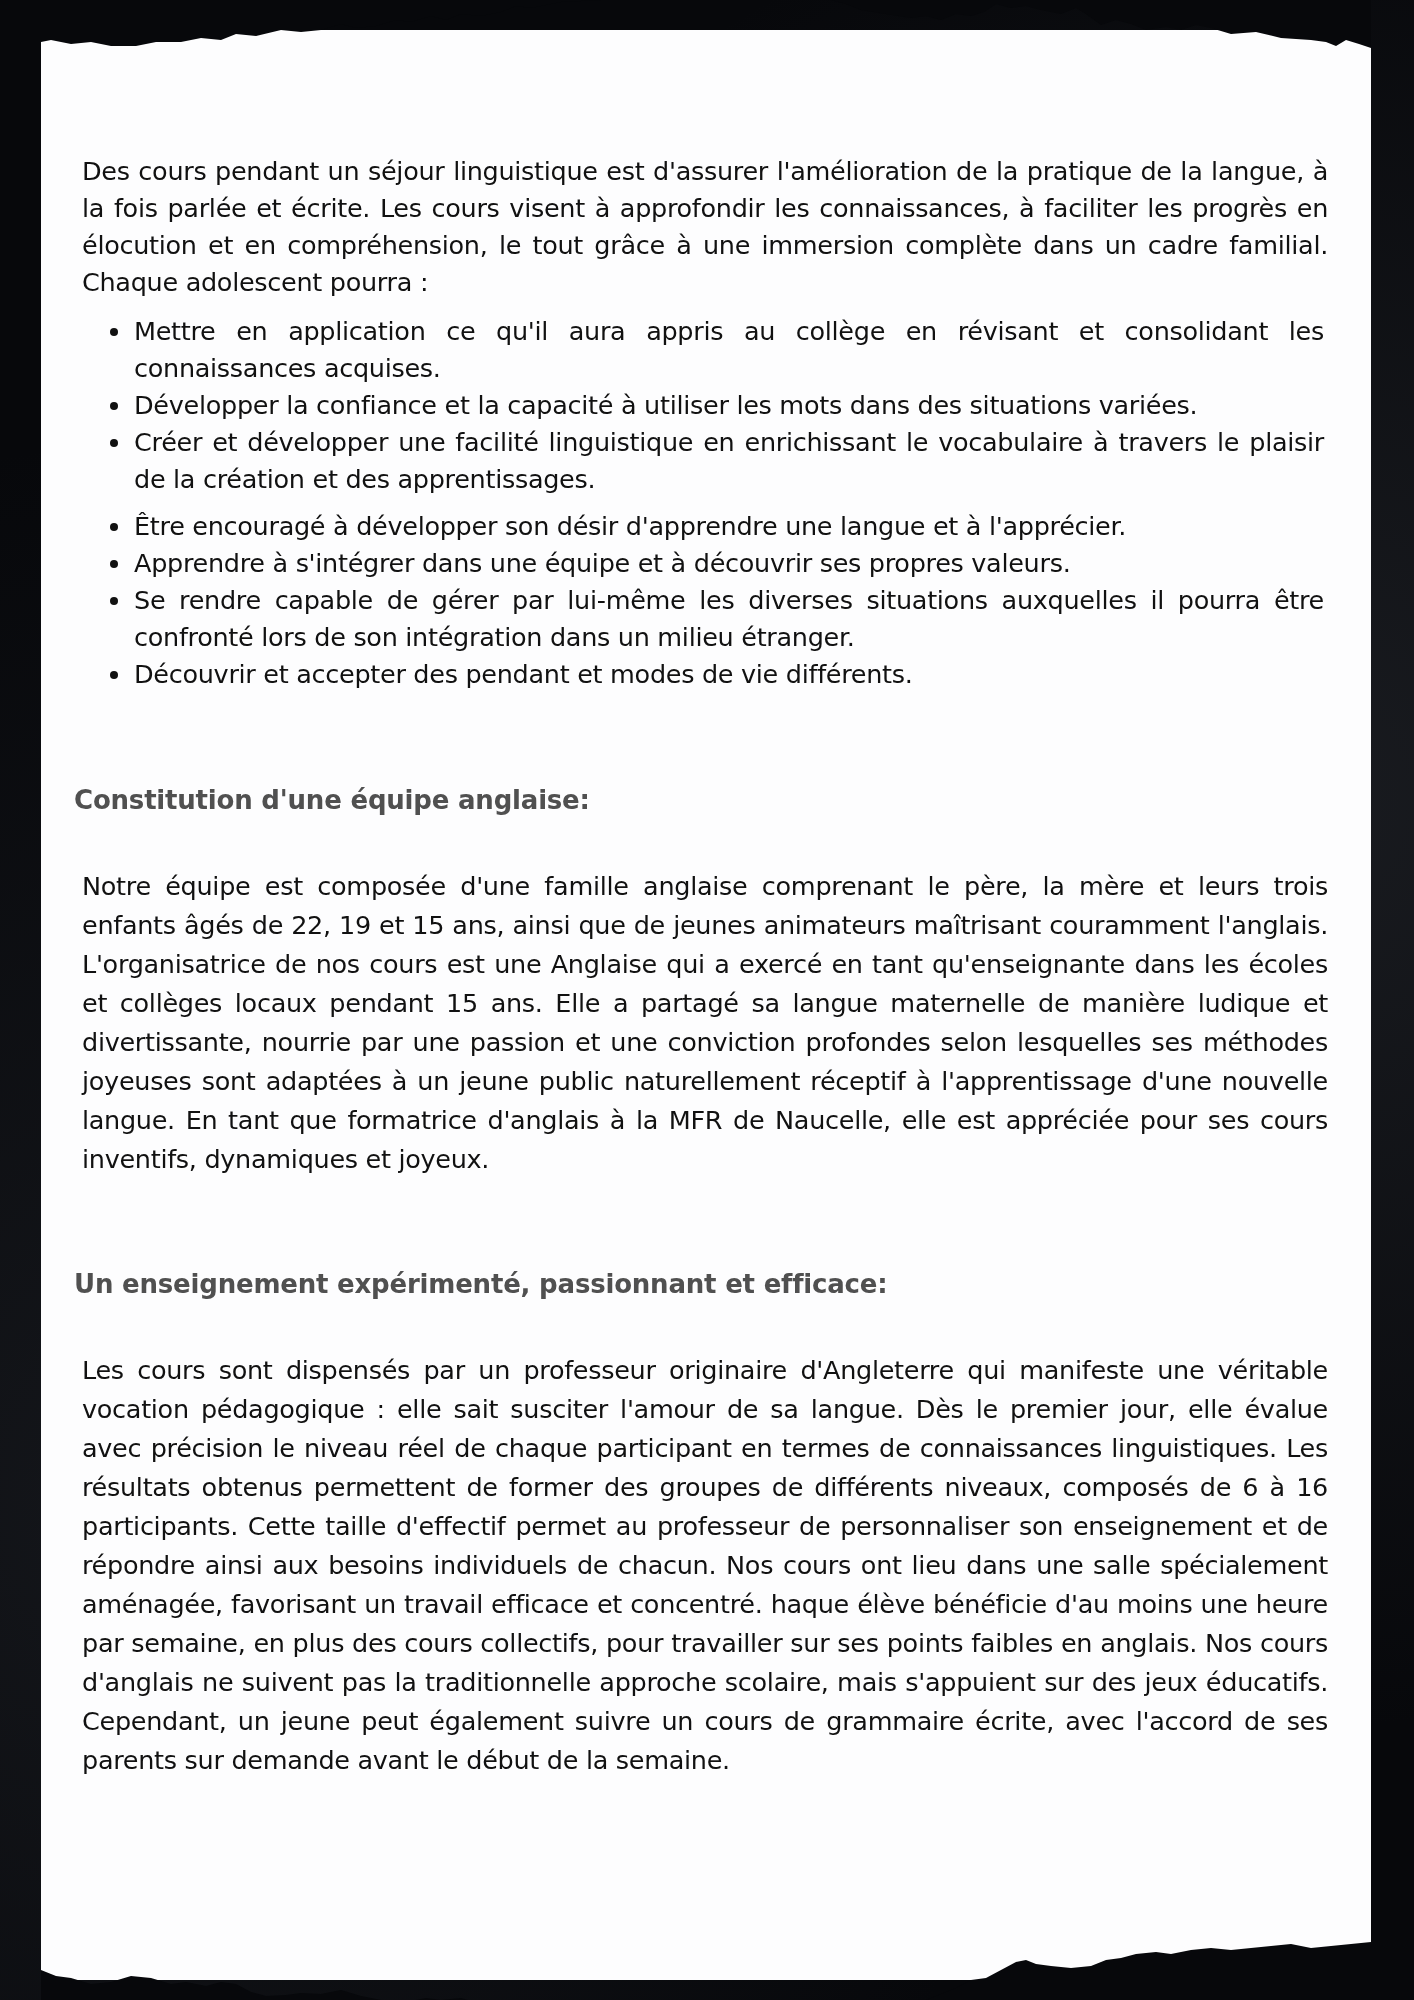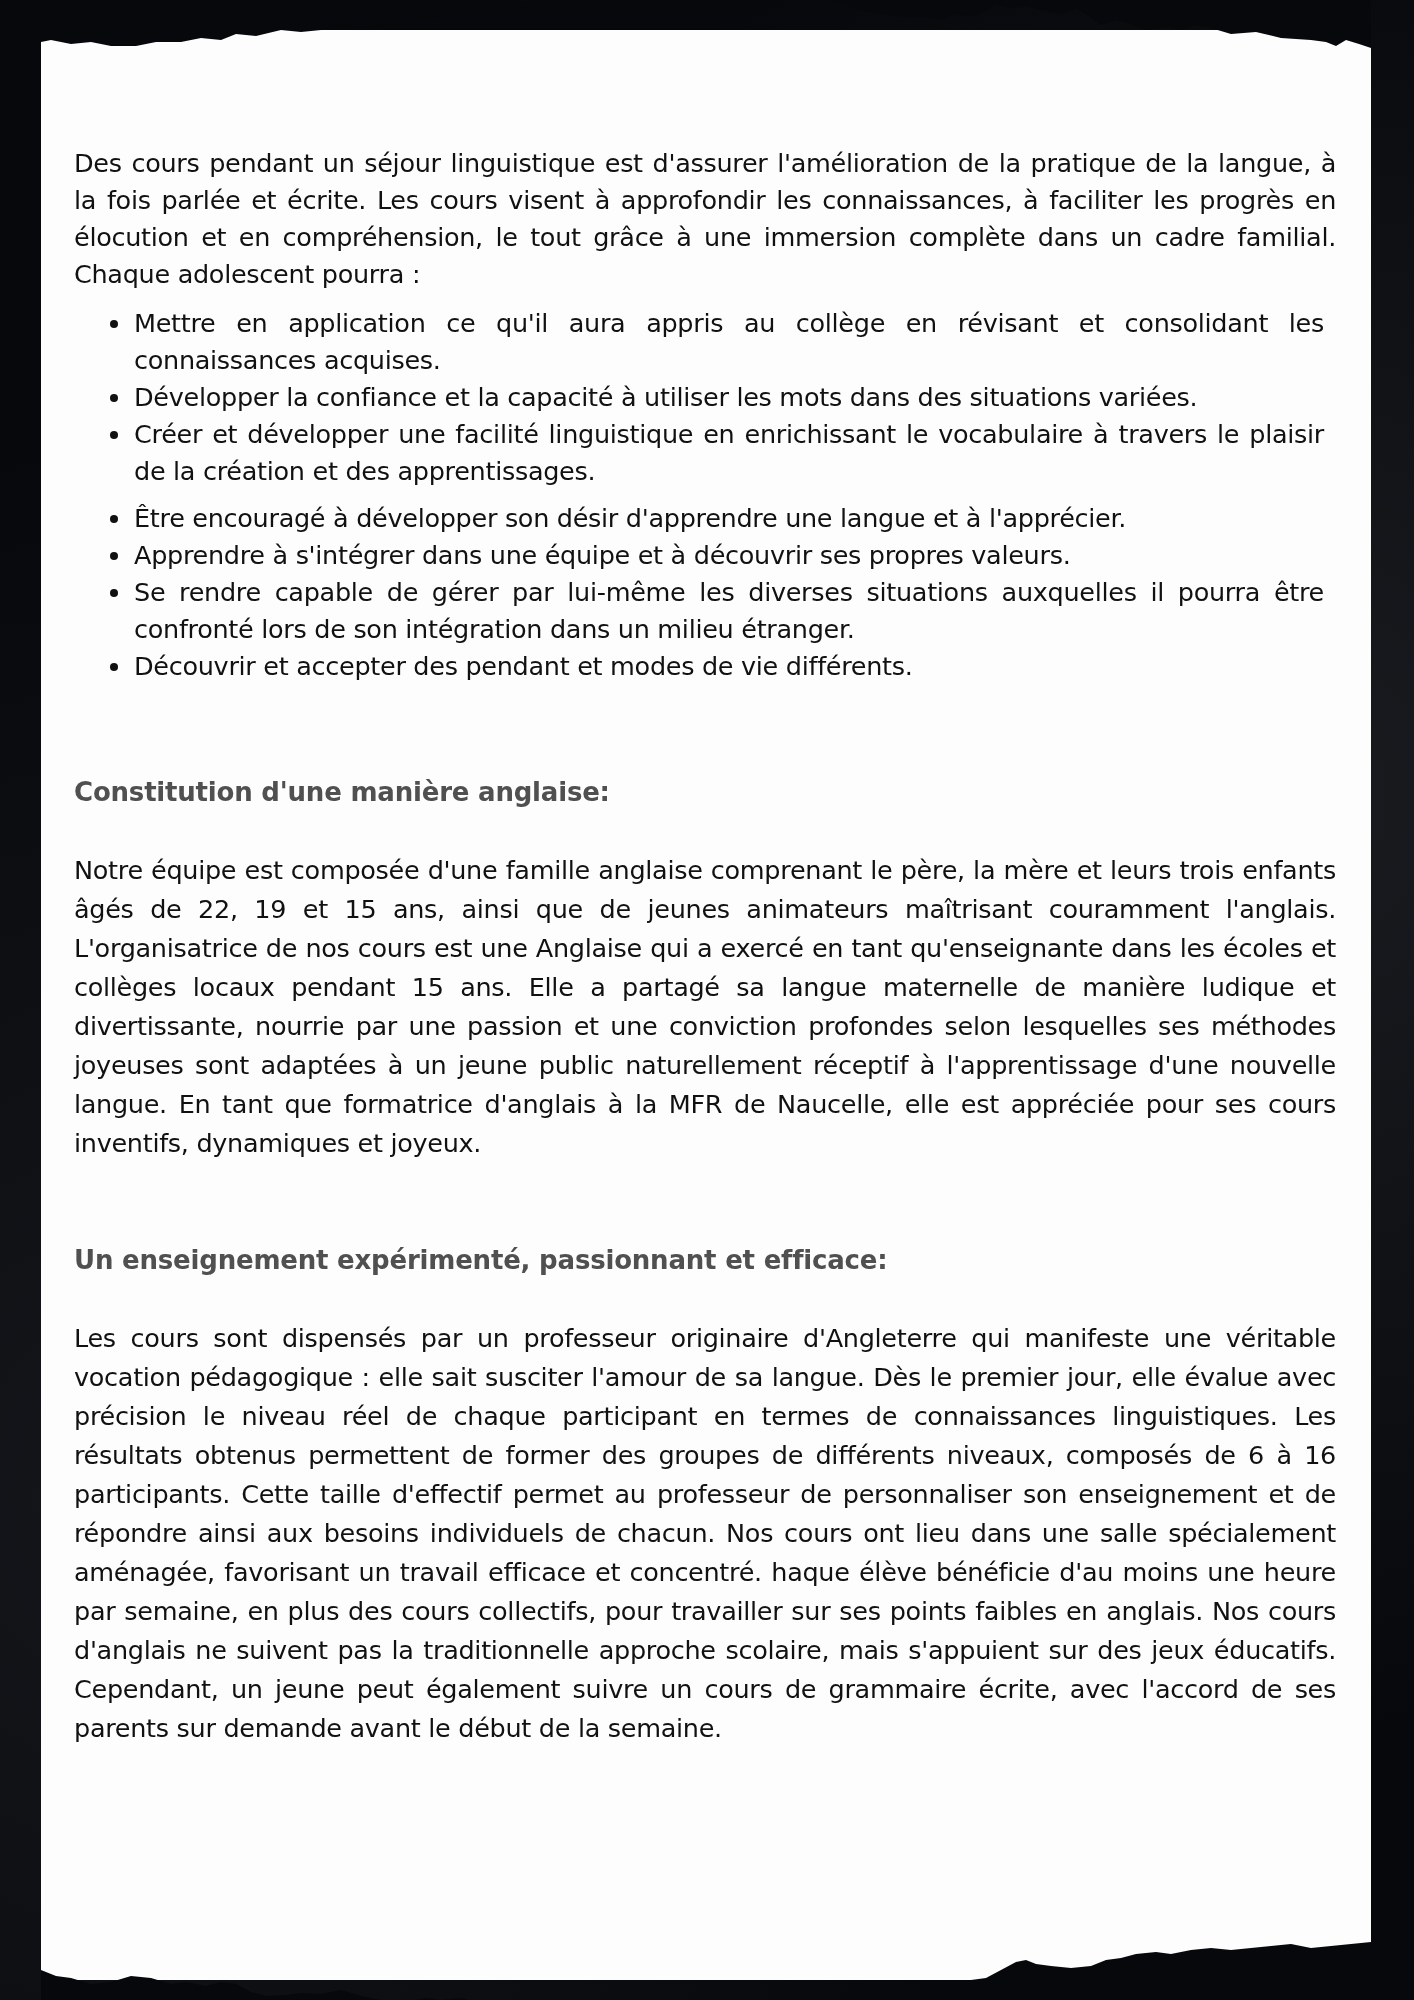--- a/index.html
+++ b/index.html
@@ -27,21 +27,21 @@
     left: 74px; top: 108px; width: 1262px;
     color: #111;
     font-size: 25.5px;
     line-height: 37px;
     letter-spacing: -0.3px;
   }
   h2 {
     margin: 0; font-size: 26px; font-weight: bold; color: #505050;
     line-height: 38px; letter-spacing: -0.2px;
   }
-  p { margin: 0; text-align: justify; }
+  p { margin: 8px; text-align: justify; }
   .gap-sm { height: 37px; }
   .gap-lg { height: 76px; }
   ul { margin: 12px; padding-left: 48px; list-style: none; }
   li { position: relative; text-align: justify; }
   li::before {
     content: ""; position: absolute; left: -24px; top: 15px;
     width: 8px; height: 8px; border-radius: 50%; background: #111;
   }
   li.spaced { margin-top: 10px; }
 </style>
@@ -70,21 +70,21 @@
       <li class="spaced">Être encouragé à développer son désir d'apprendre une langue et à l'apprécier.</li>
       <li>Apprendre à s'intégrer dans une équipe et à découvrir ses propres valeurs.</li>
       <li>Se rendre capable de gérer par lui-même les diverses situations auxquelles il pourra être confronté lors de son intégration dans un milieu étranger.</li>
       <li>Découvrir et accepter des pendant et modes de vie différents.</li>
     </ul>
   </section>
 
   <div class="gap-lg"></div>
 
   <section>
-    <h2>Constitution d'une manière anglaise:</h2>
+    <h2>Constitution d'une équipe anglaise:</h2>
     <div class="gap-sm" style="height:40px"></div>
     <p style="line-height:39px">Notre équipe est composée d'une famille anglaise comprenant le père, la mère et leurs trois enfants âgés de 22, 19 et 15 ans, ainsi que de jeunes animateurs maîtrisant couramment l'anglais. L'organisatrice de nos cours est une Anglaise qui a exercé en tant qu'enseignante dans les écoles et collèges locaux pendant 15 ans. Elle a partagé sa langue maternelle de manière ludique et divertissante, nourrie par une passion et une conviction profondes selon lesquelles ses méthodes joyeuses sont adaptées à un jeune public naturellement réceptif à l'apprentissage d'une nouvelle langue. En tant que formatrice d'anglais à la MFR de Naucelle, elle est appréciée pour ses cours inventifs, dynamiques et joyeux.</p>
   </section>
 
   <div class="gap-lg" style="height:78px"></div>
 
   <section>
     <h2>Un enseignement expérimenté, passionnant et efficace:</h2>
     <div class="gap-sm" style="height:40px"></div>
     <p style="line-height:39px">Les cours sont dispensés par un professeur originaire d'Angleterre qui manifeste une véritable vocation pédagogique : elle sait susciter l'amour de sa langue. Dès le premier jour, elle évalue avec précision le niveau réel de chaque participant en termes de connaissances linguistiques. Les résultats obtenus permettent de former des groupes de différents niveaux, composés de 6 à 16 participants. Cette taille d'effectif permet au professeur de personnaliser son enseignement et de répondre ainsi aux besoins individuels de chacun. Nos cours ont lieu dans une salle spécialement aménagée, favorisant un travail efficace et concentré. haque élève bénéficie d'au moins une heure par semaine, en plus des cours collectifs, pour travailler sur ses points faibles en anglais. Nos cours d'anglais ne suivent pas la traditionnelle approche scolaire, mais s'appuient sur des jeux éducatifs. Cependant, un jeune peut également suivre un cours de grammaire écrite, avec l'accord de ses parents sur demande avant le début de la semaine.</p>

